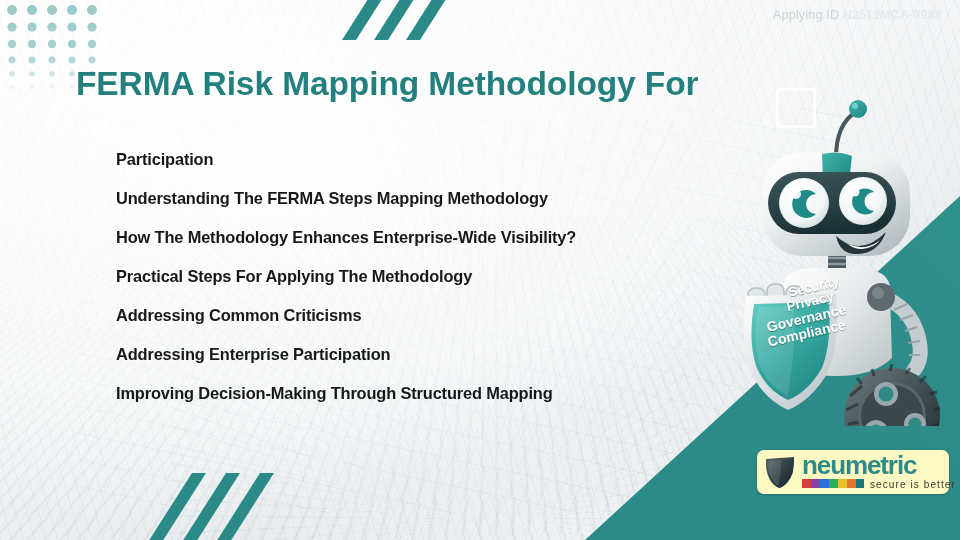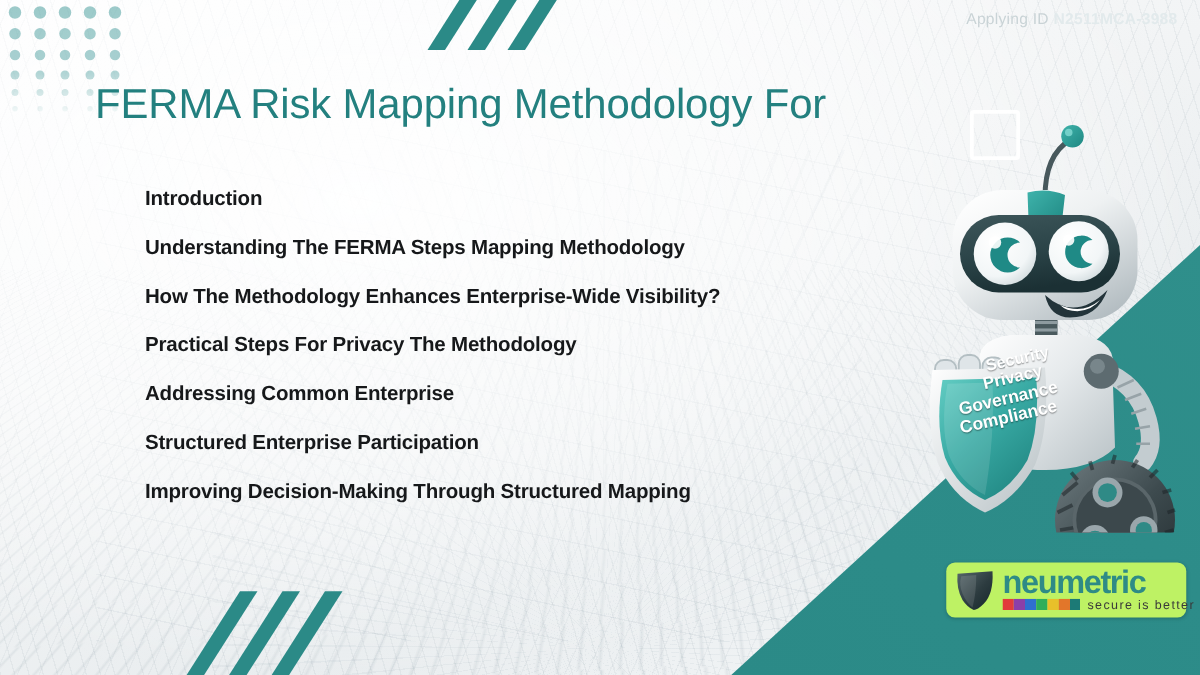--- a/index.html
+++ b/index.html
@@ -89,21 +89,21 @@
   .article-id .aid-val {
     font-weight: bold;
     color: #e2eaec;
   }
 
   
   .title {
     position: absolute; left: 76px; top: 41px;
     width: 700px;
     font-size: 33.5px;
-    font-weight: normal;
+    font-weight: bold;
     line-height: 1.28;
     color: #23807f;
     letter-spacing: -0.1px;
   }
   .title .tline { display: block; }
 
   
   .toc {
     position: absolute; left: 116px; top: 140px;
     width: 600px;
@@ -138,21 +138,21 @@
   }
   .sl0 { font-size: 13px; transform: rotate(-13deg) translate(8px, 0px); }
   .sl1 { font-size: 13.5px; transform: rotate(-13deg) translate(4px, 1px); }
   .sl2 { font-size: 14px; transform: rotate(-13deg) translate(0px, 2px); }
   .sl3 { font-size: 14px; transform: rotate(-13deg) translate(0px, 3px); }
 
   
   .logo-box {
     position: absolute; left: 757px; top: 450px;
     width: 192px; height: 44px;
-    background: #bef264;
+    background: #fef9c3;
     border-radius: 7px;
     box-shadow: 0 1px 3px rgba(0,0,0,.18);
     display: flex;
     align-items: center;
     padding: 0 8px;
     box-sizing: border-box;
   }
   .logo-shield { flex: 0 0 auto; margin-right: 7px; }
   .logo-right { flex: 1 1 auto; }
   .logo-word {
@@ -282,36 +282,36 @@
     <span>Applying ID</span>
     <span class="aid-val">N2511MCA-3988</span>
   </div>
 
   <h1 class="title">
     <span class="tline">FERMA Risk Mapping Methodology For</span>
   </h1>
 
   <div class="toc">
     <div class="toc-item">
-        <span>Introduction</span>
+        <span>Participation</span>
       </div>
     <div class="toc-item">
         <span>Understanding The FERMA Steps Mapping Methodology</span>
       </div>
     <div class="toc-item">
         <span>How The Methodology Enhances Enterprise-Wide Visibility?</span>
       </div>
     <div class="toc-item">
-        <span>Practical Steps For Privacy The Methodology</span>
-      </div>
-    <div class="toc-item">
-        <span>Addressing Common Enterprise</span>
-      </div>
-    <div class="toc-item">
-        <span>Structured Enterprise Participation</span>
+        <span>Practical Steps For Applying The Methodology</span>
+      </div>
+    <div class="toc-item">
+        <span>Addressing Common Criticisms</span>
+      </div>
+    <div class="toc-item">
+        <span>Addressing Enterprise Participation</span>
       </div>
     <div class="toc-item">
         <span>Improving Decision-Making Through Structured Mapping</span>
       </div>
   </div>
 
   <svg class="robot" width="236" height="330" viewBox="0 0 236 330">
     <defs>
       <linearGradient id="bodyG" x1="0" y1="0" x2="1" y2="1">
         <stop offset="0%" stop-color="#ffffff"></stop>

